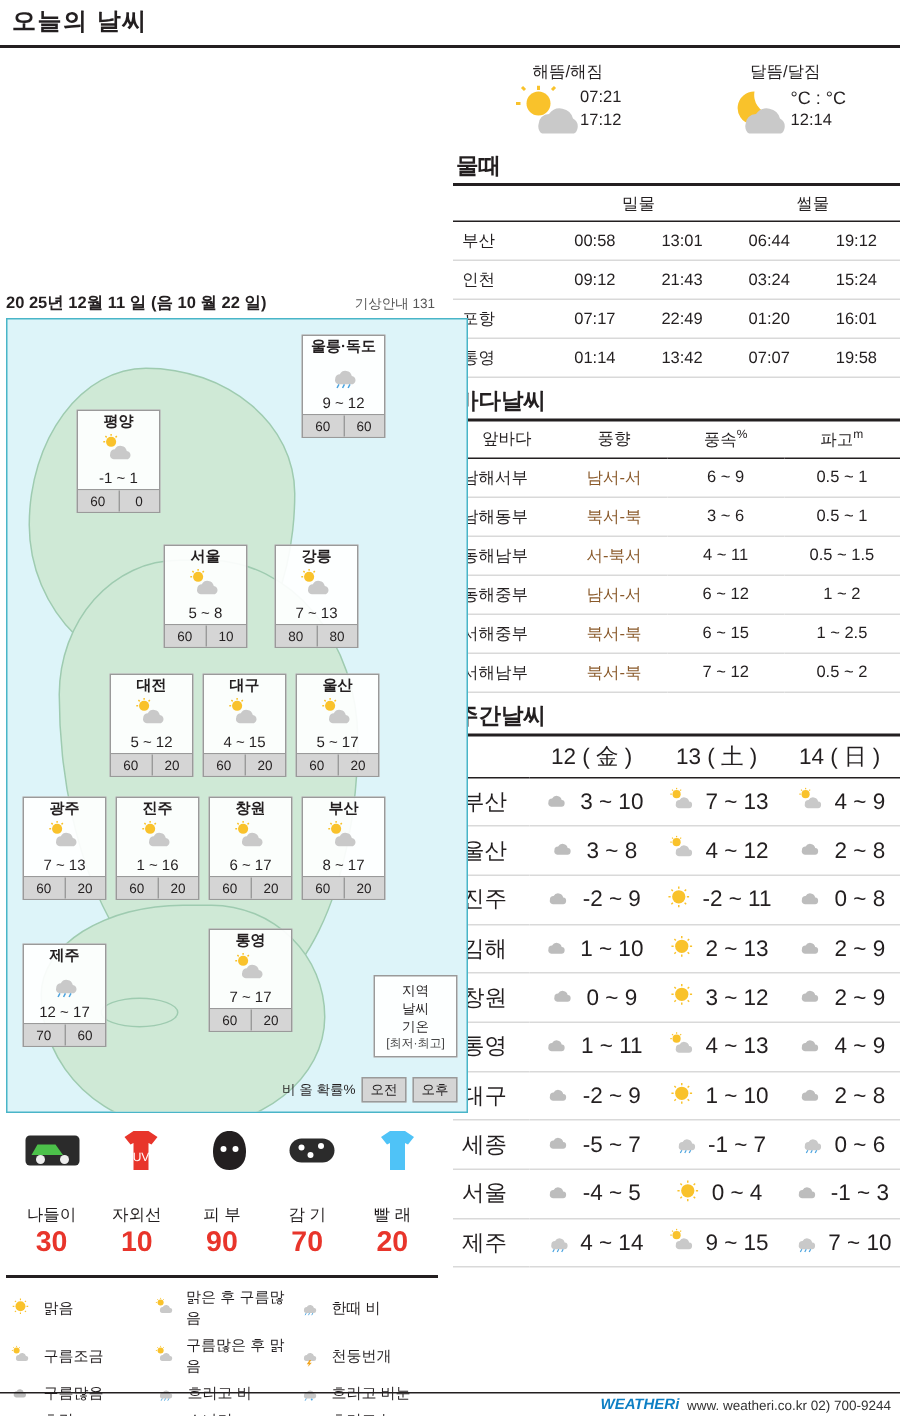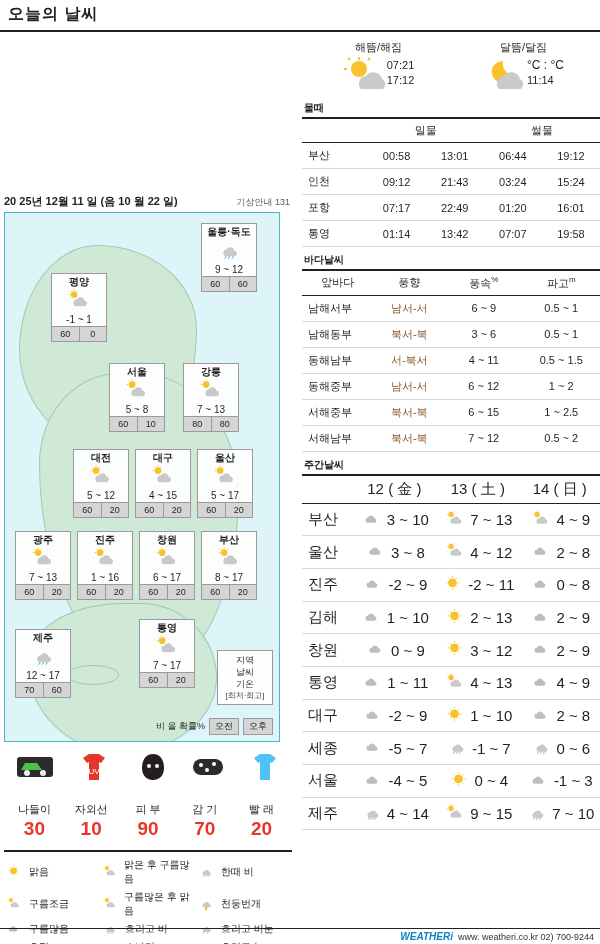--- a/index.html
+++ b/index.html
@@ -28,21 +28,21 @@
   
   .sunmoon { display:flex; padding:8px 4px 6px 4px; }
   .sm-block { flex:1; display:flex; flex-direction:column; align-items:center; }
   .sm-head { font-size:11px; color:#231f20; margin-bottom:2px; }
   .sm-row { display:flex; align-items:center; gap:0; }
   .sm-times { font-size:11px; line-height:15px; color:#231f20; }
   .sm-times div { text-align:left; }
 
   
   .sec-title {
-    font-size:10px; font-weight:bold; margin:6px 0 2px 2px; color:#231f20;
+    font-size:15px; font-weight:bold; margin:6px 0 2px 2px; color:#231f20;
   }
   .rule-thick { border-top:2px solid #231f20; }
 
   table.tbl { width:100%; border-collapse:collapse; font-size:11px; }
   table.tbl th {
     font-weight:normal; color:#231f20; padding:4px 2px; text-align:center;
     border-bottom:1px solid #231f20;
   }
   table.tbl td {
     padding:5px 2px; text-align:center; border-bottom:1px solid #d9d9d9; color:#231f20;
@@ -52,21 +52,21 @@
   .unit { font-size:8px; vertical-align:super; }
 
   
   .map-head {
     display:flex; justify-content:space-between; align-items:flex-end;
     padding:2px 6px 3px 4px;
   }
   .map-date { font-size:11px; font-weight:bold; }
   .map-guide { font-size:9px; color:#555; }
   .map-box {
-    position:relative; width:276px; height:530px; margin:0 4px;
+    position:relative; width:308px; height:530px; margin:0 4px;
     border:1px solid #49b5c8; background:#ddf4f9; overflow:hidden;
   }
   .landmass {
     position:absolute; background:#cfe9d6; border:1px solid #9ecbb0;
   }
   .l1 { left:14px; top:32px; width:178px; height:210px; border-radius:44% 56% 40% 60%/50% 40% 60% 50%; }
   .l2 { left:34px; top:160px; width:200px; height:300px; border-radius:40% 50% 44% 56%/30% 40% 60% 70%; }
   .l3 { left:22px; top:390px; width:190px; height:150px; border-radius:50% 40% 50% 50%/40% 50% 50% 60%; }
   .island { left:62px; top:452px; width:52px; height:20px; border-radius:50%; }
 
@@ -663,21 +663,21 @@
         <div class="sm-head">달뜸/달짐</div>
         <div class="sm-row">
           <span>
             <svg width="44" height="32" viewBox="0 0 44 32">
                 <path d="M20 4 a11 11 0 1 0 10 15 a13 13 0 0 1 -10 -15z" fill="#f9c22b"></path>
                 <path d="M14 26 a7 7 0 0 1 7-7 a9 9 0 0 1 16 3 a6 6 0 0 1 -1 11 H18 a6 6 0 0 1 -4 -7z" fill="#c9c9c9"></path>
               </svg>
           </span>
           <div class="sm-times">
             <div style="font-size:12px;">°C : °C</div>
-            <div>11:14</div>
+            <div>12:14</div>
           </div>
         </div>
       </div>
     </div>
 
     <div class="sec-title">물때</div>
     <div class="rule-thick"></div>
     <table class="tbl">
       <thead>
         <tr>

